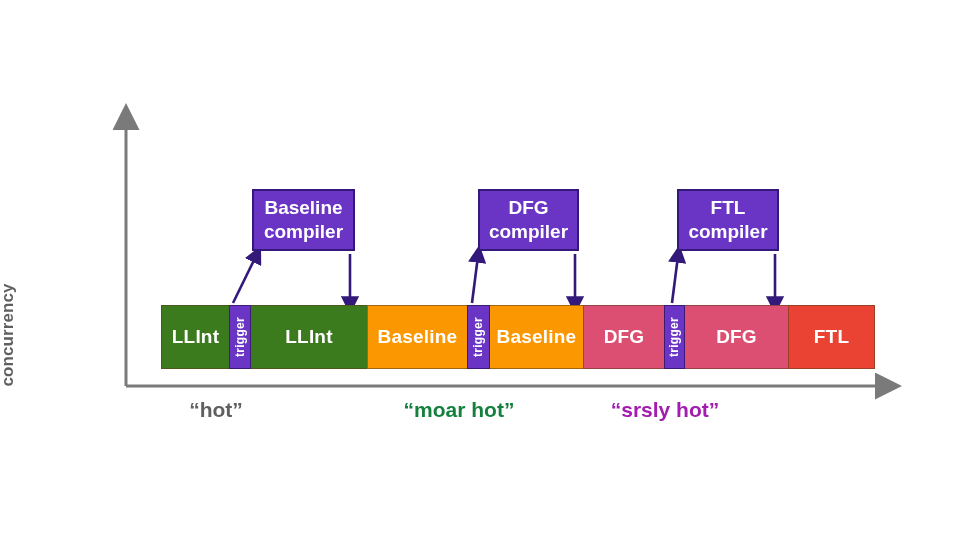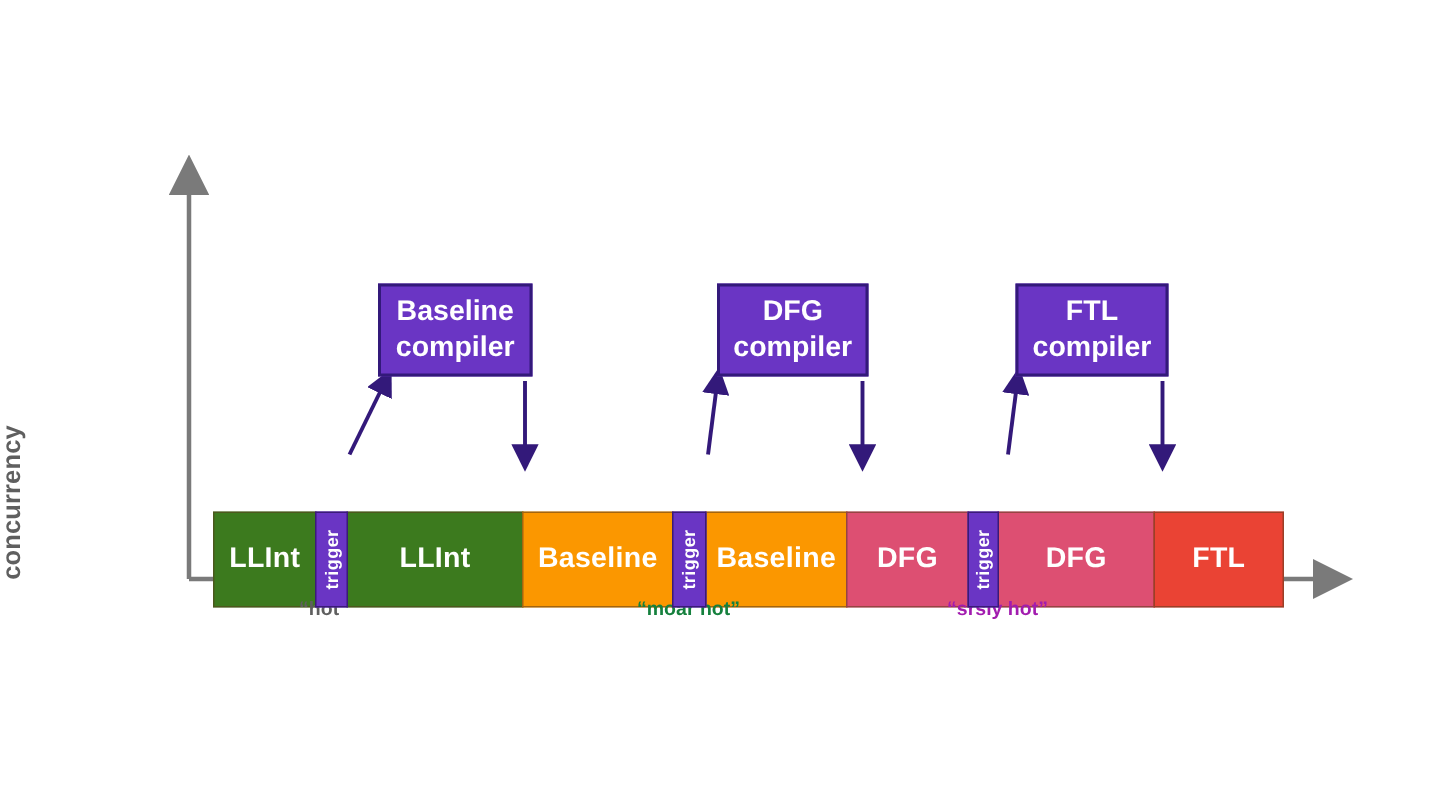--- a/index.html
+++ b/index.html
@@ -97,21 +97,21 @@
     display: flex;
     align-items: center;
     justify-content: center;
   }
   .compiler-box span { display: block; }
 
   
   .x-tick {
     position: absolute;
     top: 398px;
-    font-size: 13px;
+    font-size: 21px;
     font-weight: bold;
     color: #5f5f5f;
     white-space: nowrap;
     transform: translateX(-50%);
   }
 </style>
 </head>
 <body>
 
 <div id="stage">
@@ -156,21 +156,21 @@
         </div>
       </div>
       <div class="compiler-box" style="left: 677px; top: 189px; width: 102px; height: 62px; background: rgb(106, 53, 196); border-color: rgb(51, 25, 122);">
         <div>
           <span>FTL</span>
           <span>compiler</span>
         </div>
       </div>
     </div>
 
-  <div id="tier-bar" style="left: 142px; top: 305px; height: 64px; margin-top: 36px;">
+  <div id="tier-bar" style="left: 161px; top: 305px; height: 64px;">
       <div class="tier-seg" style="width: 69px; background: rgb(60, 122, 30);">
         <span>LLInt</span>
       </div>
       <div class="tier-seg trigger" style="width: 22px; background: rgb(106, 53, 196); z-index: 3;">
         <span class="trigger-text">trigger</span>
       </div>
       <div class="tier-seg" style="width: 118px; background: rgb(60, 122, 30);">
         <span>LLInt</span>
       </div>
       <div class="tier-seg" style="width: 101px; background: rgb(251, 151, 0);">

